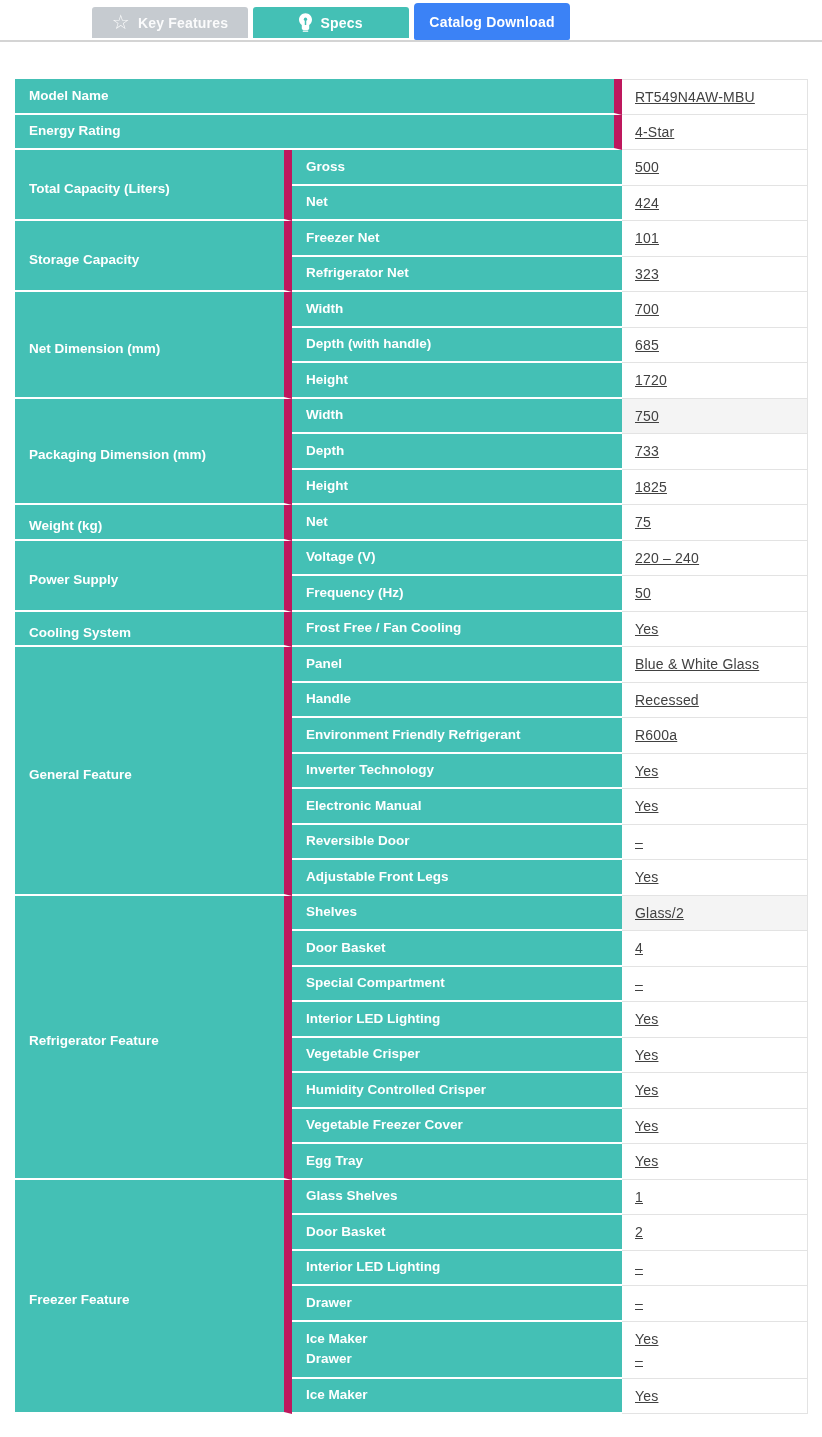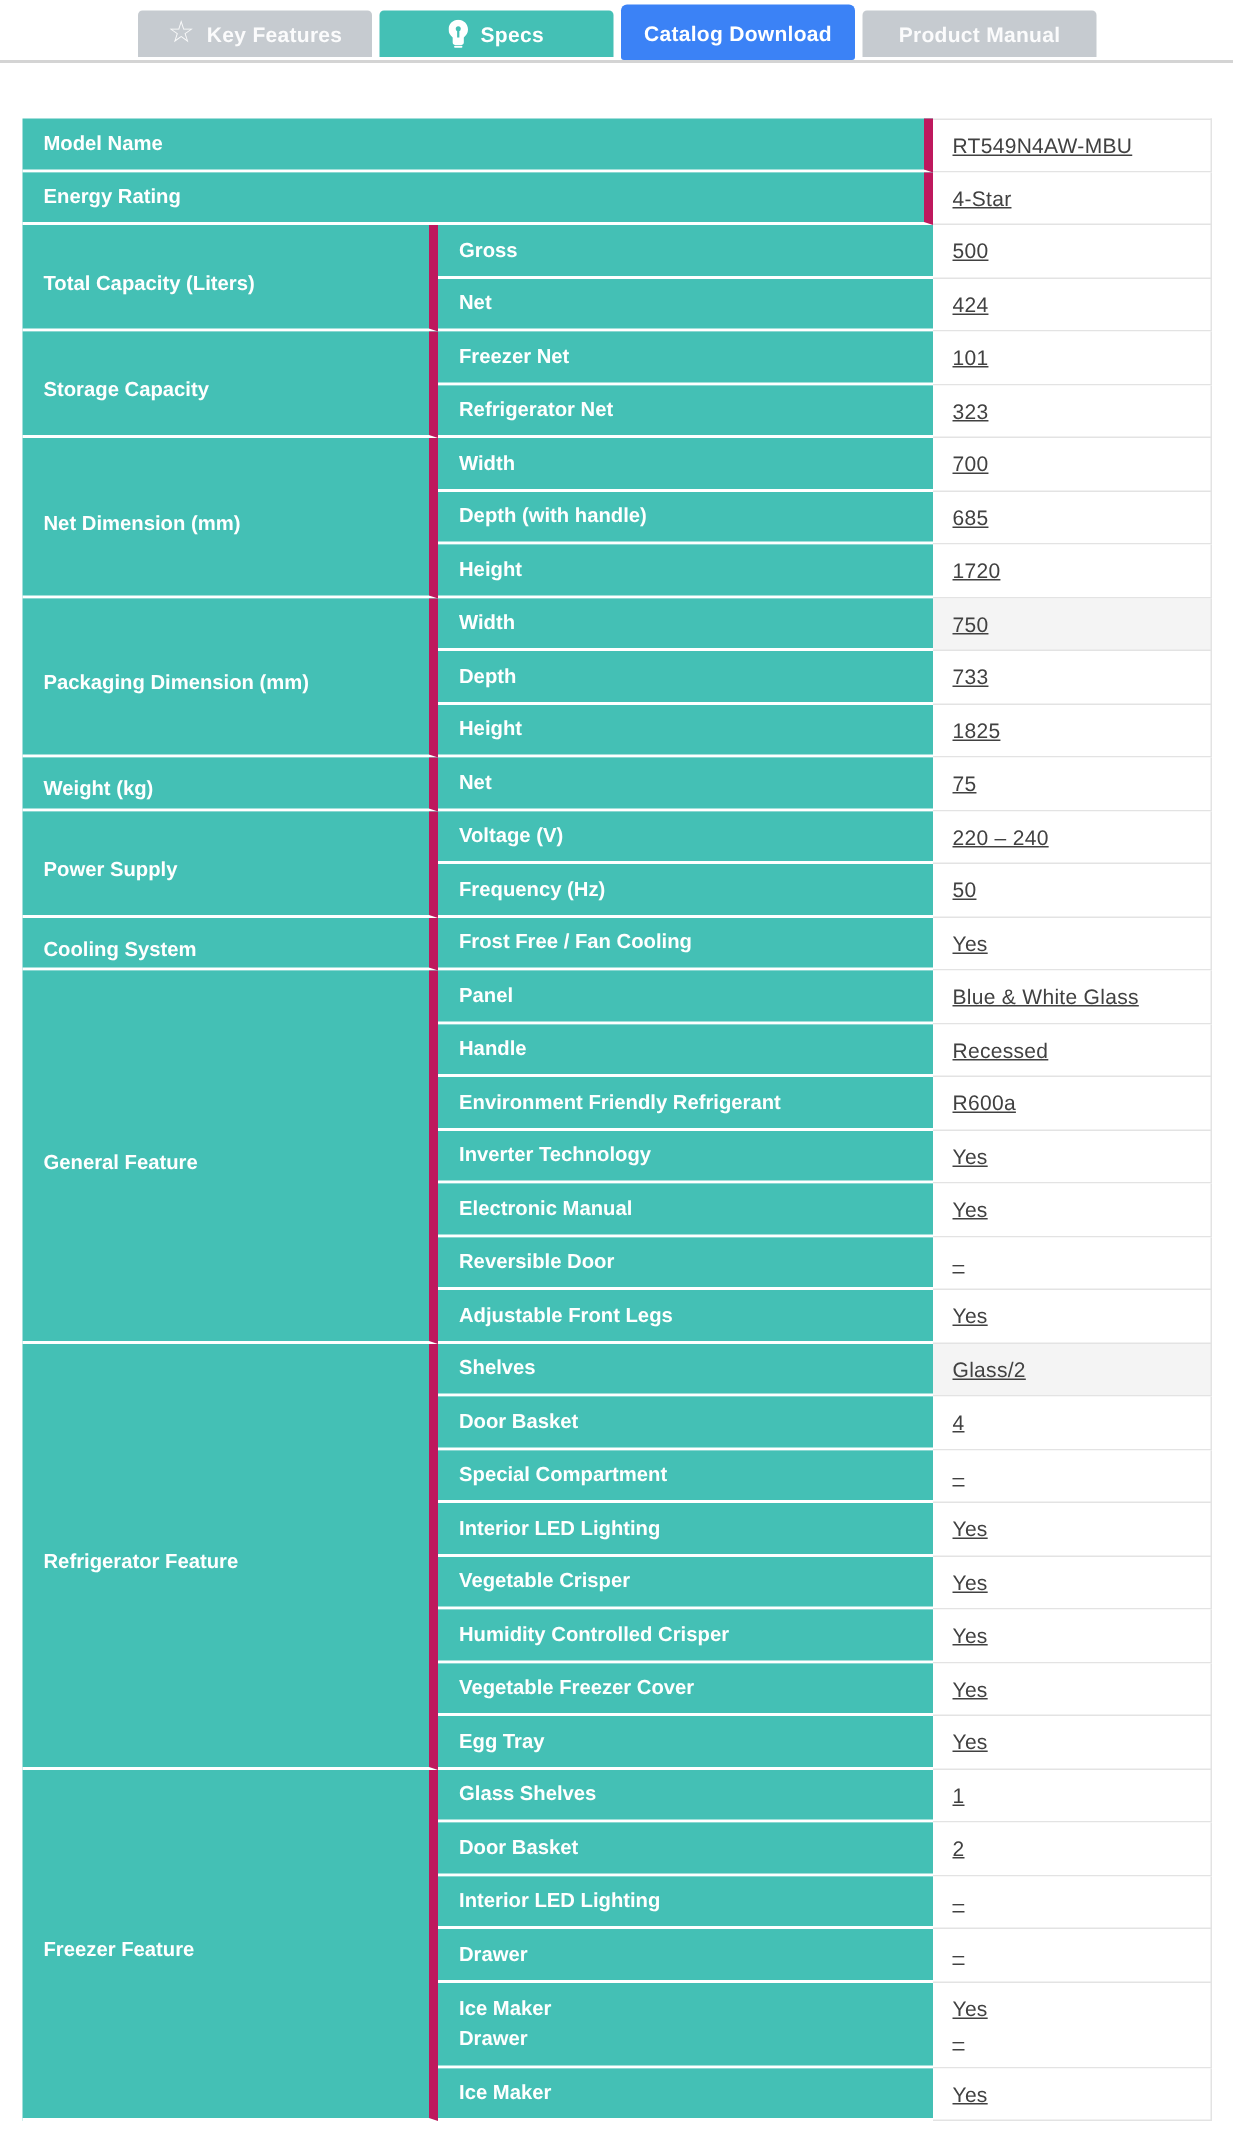--- a/index.html
+++ b/index.html
@@ -41,21 +41,21 @@
     line-height:1.45;
   }
   tr.row{height:35.5px;}
   tr.row.tall{height:57px;}
   td.group-cell,td.sub-cell{
     background:#44c0b5;color:#ffffff;
     font-weight:bold;font-size:13.5px;
     padding:0 8px 0 14px;
     border-bottom:2px solid #ffffff;
   }
-  td.group-cell{border-right:6px solid #be185d;vertical-align:top;padding-top:9px;}
+  td.group-cell{border-right:8px solid #be185d;vertical-align:top;padding-top:9px;}
   td.group-cell.merged{vertical-align:middle;padding-top:0;}
   td.sub-cell{border-right:0;}
   td.value-cell{
     background:#ffffff;color:#414141;
     font-size:14px;letter-spacing:.2px;
     padding:0 6px 0 13px;
     border-right:1px solid #e3e3e3;
     border-bottom:1px solid #e3e3e3;
     text-decoration:underline;
   }
@@ -81,23 +81,20 @@
         <rect x="4" y="18.6" width="6" height="1.4" rx="0.7" fill="#ffffff"></rect>
       </svg>
     </span>
     <span>Specs</span>
   </div>
 
   <div class="tab alert">
     <span>Catalog Download</span>
   </div>
 
-  <div class="tab inactive">
-    <span>Product Manual</span>
-  </div>
 
 </div>
 
 <div class="spec-wrap">
   <table class="spec">
     <colgroup>
       <col style="width:277px">
       <col style="width:330px">
       <col style="width:186px">
     </colgroup>

